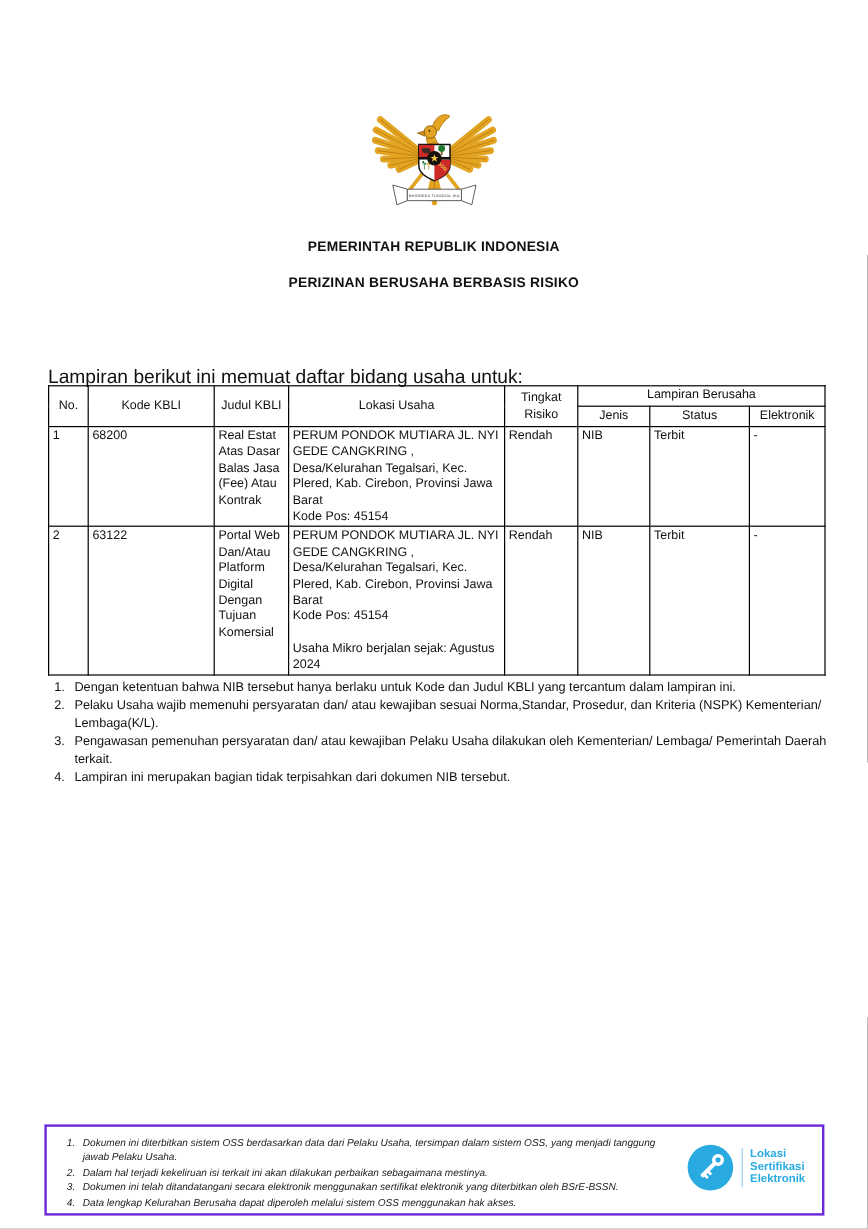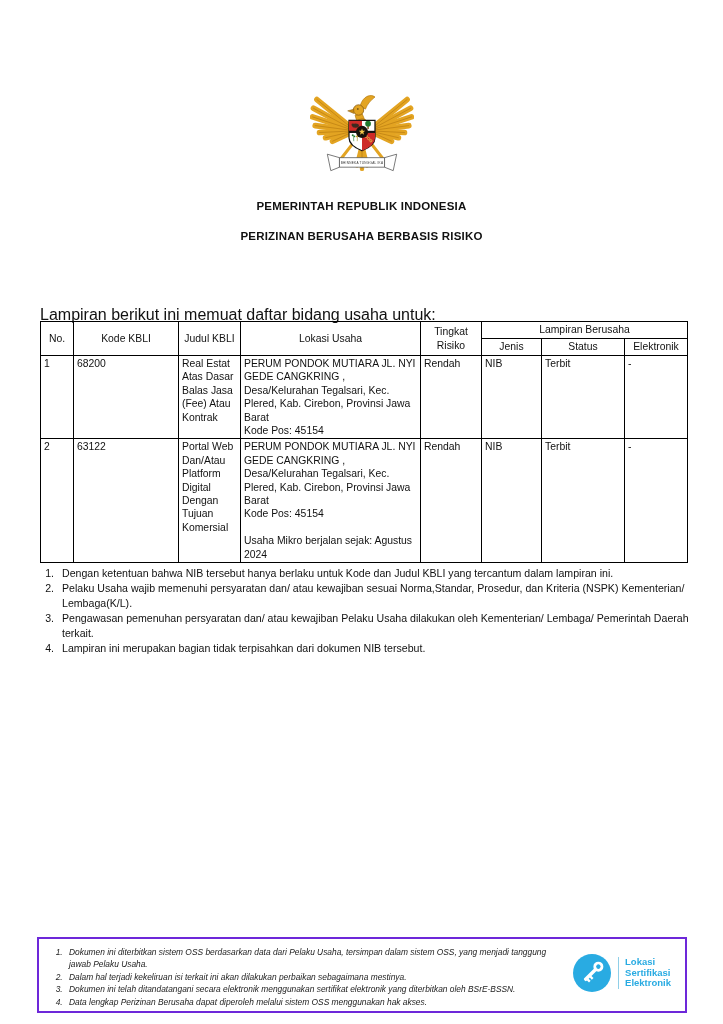--- a/index.html
+++ b/index.html
@@ -217,21 +217,21 @@
     <li>Pelaku Usaha wajib memenuhi persyaratan dan/ atau kewajiban sesuai Norma,Standar, Prosedur, dan Kriteria (NSPK) Kementerian/ Lembaga(K/L).</li>
     <li>Pengawasan pemenuhan persyaratan dan/ atau kewajiban Pelaku Usaha dilakukan oleh Kementerian/ Lembaga/ Pemerintah Daerah terkait.</li>
     <li>Lampiran ini merupakan bagian tidak terpisahkan dari dokumen NIB tersebut.</li>
   </ol>
 
   <div class="footer-box">
     <ol class="footer-notes">
       <li>Dokumen ini diterbitkan sistem OSS berdasarkan data dari Pelaku Usaha, tersimpan dalam sistem OSS, yang menjadi tanggung jawab Pelaku Usaha.</li>
       <li>Dalam hal terjadi kekeliruan isi terkait ini akan dilakukan perbaikan sebagaimana mestinya.</li>
       <li>Dokumen ini telah ditandatangani secara elektronik menggunakan sertifikat elektronik yang diterbitkan oleh BSrE-BSSN.</li>
-      <li>Data lengkap Perizinan Berusaha dapat diperoleh melalui sistem OSS menggunakan hak akses.</li>
+      <li>Data lengkap Kelurahan Berusaha dapat diperoleh melalui sistem OSS menggunakan hak akses.</li>
     </ol>
     <div class="bsre">
       <svg width="40" height="40" viewBox="0 0 40 40" aria-hidden="true">
         <circle cx="20" cy="20" r="19" fill="#29ABE2"></circle>
         <g transform="rotate(45 20 20)">
           <circle cx="20" cy="11" r="5" fill="#ffffff"></circle>
           <circle cx="20" cy="11" r="2.2" fill="#29ABE2"></circle>
           <rect x="18.3" y="14.5" width="3.4" height="16" rx="1.2" fill="#ffffff"></rect>
           <rect x="21" y="22.5" width="3.6" height="2.3" fill="#ffffff"></rect>
           <rect x="21" y="26.5" width="3.6" height="2.3" fill="#ffffff"></rect>

